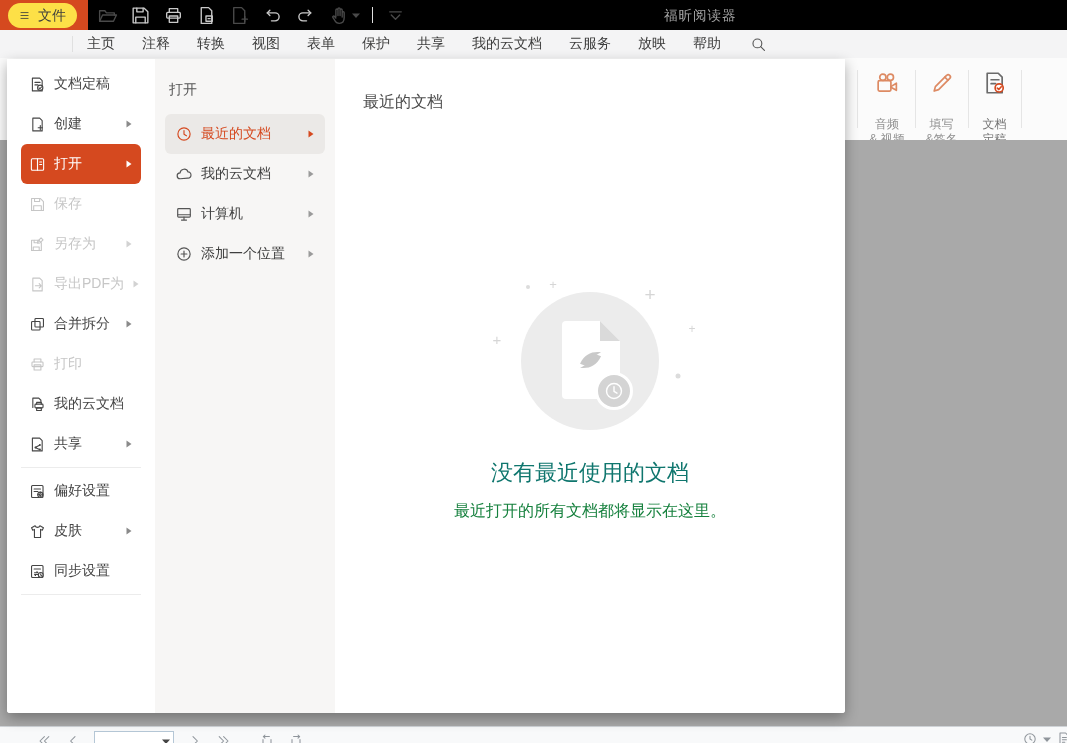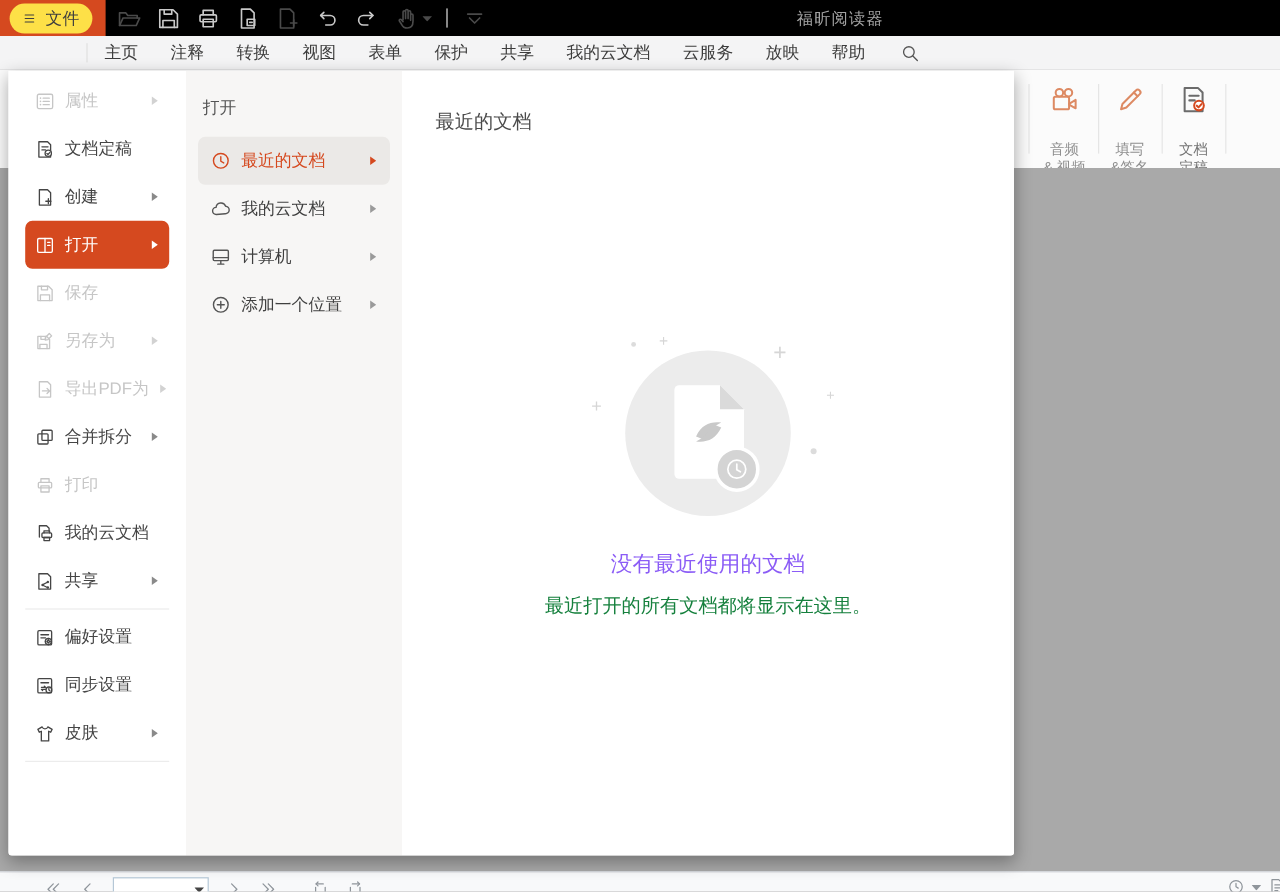--- a/index.html
+++ b/index.html
@@ -73,21 +73,21 @@
   .prow.sel { background:#ebe9e7; color:#d5491f; }
   .prow.sel .icon { color:#d5491f; }
 
   .fm-content { width:510px; background:#fff; position:relative; }
   .ctitle { position:absolute; left:28px; top:33px; font-size:16px; color:#4b4b4b; }
   .empty { position:absolute; left:0; top:233px; width:100%; text-align:center; }
   .illus { position:relative; width:138px; height:138px; margin:0 auto; background:#ececec; border-radius:50%; }
   .docimg { position:absolute; left:39px; top:28px; width:62px; height:80px; }
   .badge { position:absolute; left:74px; top:80px; width:38px; height:38px; background:#d4d4d4; border:3px solid #fff; border-radius:50%; display:flex; align-items:center; justify-content:center; }
   .badge .icon { width:22px; height:22px; color:#fff; }
-  .etitle { margin-top:28px; font-size:18px; color:#8b5cf6; }
+  .etitle { margin-top:28px; font-size:22px; color:#0f766e; }
   .esub { margin-top:13px; font-size:16px; color:#15803d; }
   .sp { position:absolute; color:#d6d6d6; font-weight:300; transform:translate(-50%,-50%); }
   .dot { position:absolute; border-radius:50%; background:#dcdcdc; transform:translate(-50%,-50%); }
 </style>
 </head>
 <body>
 
 <div class="titlebar">
   <div class="logo">
       <span class="icon">
@@ -313,39 +313,20 @@
         <svg viewBox="0 0 20 20" fill="none" stroke="currentColor" stroke-width="1.3" stroke-linecap="round" stroke-linejoin="round">
           <path d="M5 2.5h7l3 3v12H5z"></path>
           <path d="M8 8h5M8 11h5M8 14h3"></path>
         </svg>
       </span>
   </div>
 </div>
 
 <div class="filemenu">
   <aside class="fm-side">
-    <div class="srow dis">
-        <span class="icon">
-          <svg viewBox="0 0 20 20" fill="none" stroke="currentColor" stroke-width="1.3" stroke-linecap="round" stroke-linejoin="round">
-            <rect x="2.5" y="3" width="15" height="14" rx="1.5"></rect>
-            <path d="M8.2 6.8h6M8.2 10h6M8.2 13.2h6"></path>
-            <g fill="currentColor" stroke="none">
-              <circle cx="5.6" cy="6.8" r=".8"></circle>
-              <circle cx="5.6" cy="10" r=".8"></circle>
-              <circle cx="5.6" cy="13.2" r=".8"></circle>
-            </g>
-          </svg>
-        </span>
-        <span class="lbl">属性</span>
-        <span class="arr icon">
-          <svg viewBox="0 0 8 10">
-            <path d="M1.5 1.5L6.5 5 1.5 8.5z" fill="currentColor" stroke="none"></path>
-          </svg>
-        </span>
-      </div>
     <div class="srow">
         <span class="icon">
           <svg viewBox="0 0 20 20" fill="none" stroke="currentColor" stroke-width="1.3" stroke-linecap="round" stroke-linejoin="round">
             <path d="M4 2.5h8.5l3 3v12H4z"></path>
             <path d="M7 7.5h6M7 10.5h3.5"></path>
             <circle class="acc" cx="13.2" cy="13.8" r="3.1" fill="#fff"></circle>
             <path class="acc" d="M11.8 13.9l1.1 1.1 1.9-2.1"></path>
           </svg>
         </span>
         <span class="lbl">文档定稿</span>
@@ -482,41 +463,41 @@
             <circle cx="13.3" cy="13.7" r="3" fill="#fff"></circle>
             <circle cx="13.3" cy="13.7" r="1.1"></circle>
             <path d="M13.3 11.4v-.7M13.3 16.7v-.7M11.1 13.7h-.7M16.2 13.7h-.7"></path>
           </svg>
         </span>
         <span class="lbl">偏好设置</span>
       </div>
     <div class="srow">
         <span class="icon">
           <svg viewBox="0 0 20 20" fill="none" stroke="currentColor" stroke-width="1.3" stroke-linecap="round" stroke-linejoin="round">
+            <path d="M7.2 3.2L3 5.6l1.4 2.9 2-1V17h7.2V7.5l2 1L17 5.6 12.8 3.2c-.4 1.1-1.4 1.9-2.8 1.9s-2.4-.8-2.8-1.9z"></path>
+          </svg>
+        </span>
+        <span class="lbl">皮肤</span>
+        <span class="arr icon">
+          <svg viewBox="0 0 8 10">
+            <path d="M1.5 1.5L6.5 5 1.5 8.5z" fill="currentColor" stroke="none"></path>
+          </svg>
+        </span>
+      </div>
+    <div class="srow">
+        <span class="icon">
+          <svg viewBox="0 0 20 20" fill="none" stroke="currentColor" stroke-width="1.3" stroke-linecap="round" stroke-linejoin="round">
             <rect x="3" y="3" width="13.5" height="14" rx="1.2"></rect>
             <path d="M6 7h7.5"></path>
             <path d="M6.5 11.5h4l-1.2-1.2M10.5 13.5h-4l1.2 1.2"></path>
             <circle cx="13.8" cy="14" r="2.8" fill="#fff"></circle>
             <path d="M13.8 12.6v1.5l1 .7"></path>
           </svg>
         </span>
         <span class="lbl">同步设置</span>
-      </div>
-    <div class="srow">
-        <span class="icon">
-          <svg viewBox="0 0 20 20" fill="none" stroke="currentColor" stroke-width="1.3" stroke-linecap="round" stroke-linejoin="round">
-            <path d="M7.2 3.2L3 5.6l1.4 2.9 2-1V17h7.2V7.5l2 1L17 5.6 12.8 3.2c-.4 1.1-1.4 1.9-2.8 1.9s-2.4-.8-2.8-1.9z"></path>
-          </svg>
-        </span>
-        <span class="lbl">皮肤</span>
-        <span class="arr icon">
-          <svg viewBox="0 0 8 10">
-            <path d="M1.5 1.5L6.5 5 1.5 8.5z" fill="currentColor" stroke="none"></path>
-          </svg>
-        </span>
       </div>
     <div class="sdiv"></div>
   </aside>
 
   <div class="fm-panel">
     <div class="pheader">打开</div>
     <div class="list">
       <div class="prow sel">
           <span class="icon">
             <svg viewBox="0 0 20 20" fill="none" stroke="currentColor" stroke-width="1.3" stroke-linecap="round" stroke-linejoin="round">

